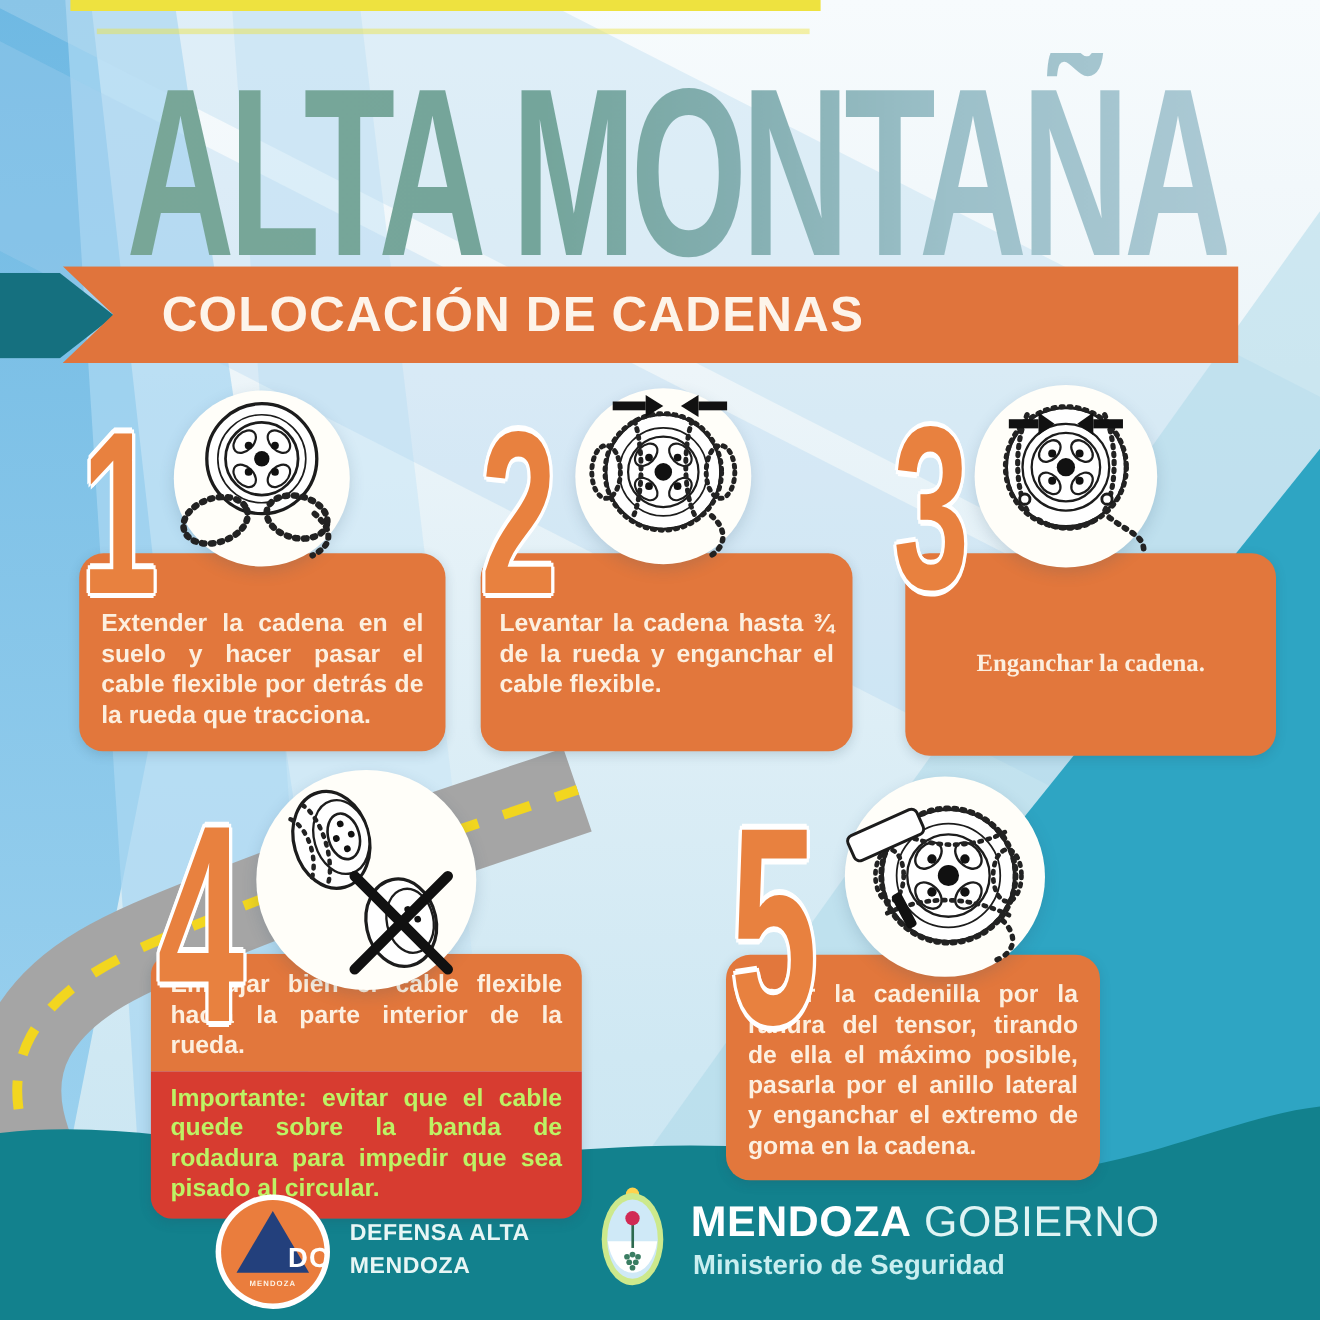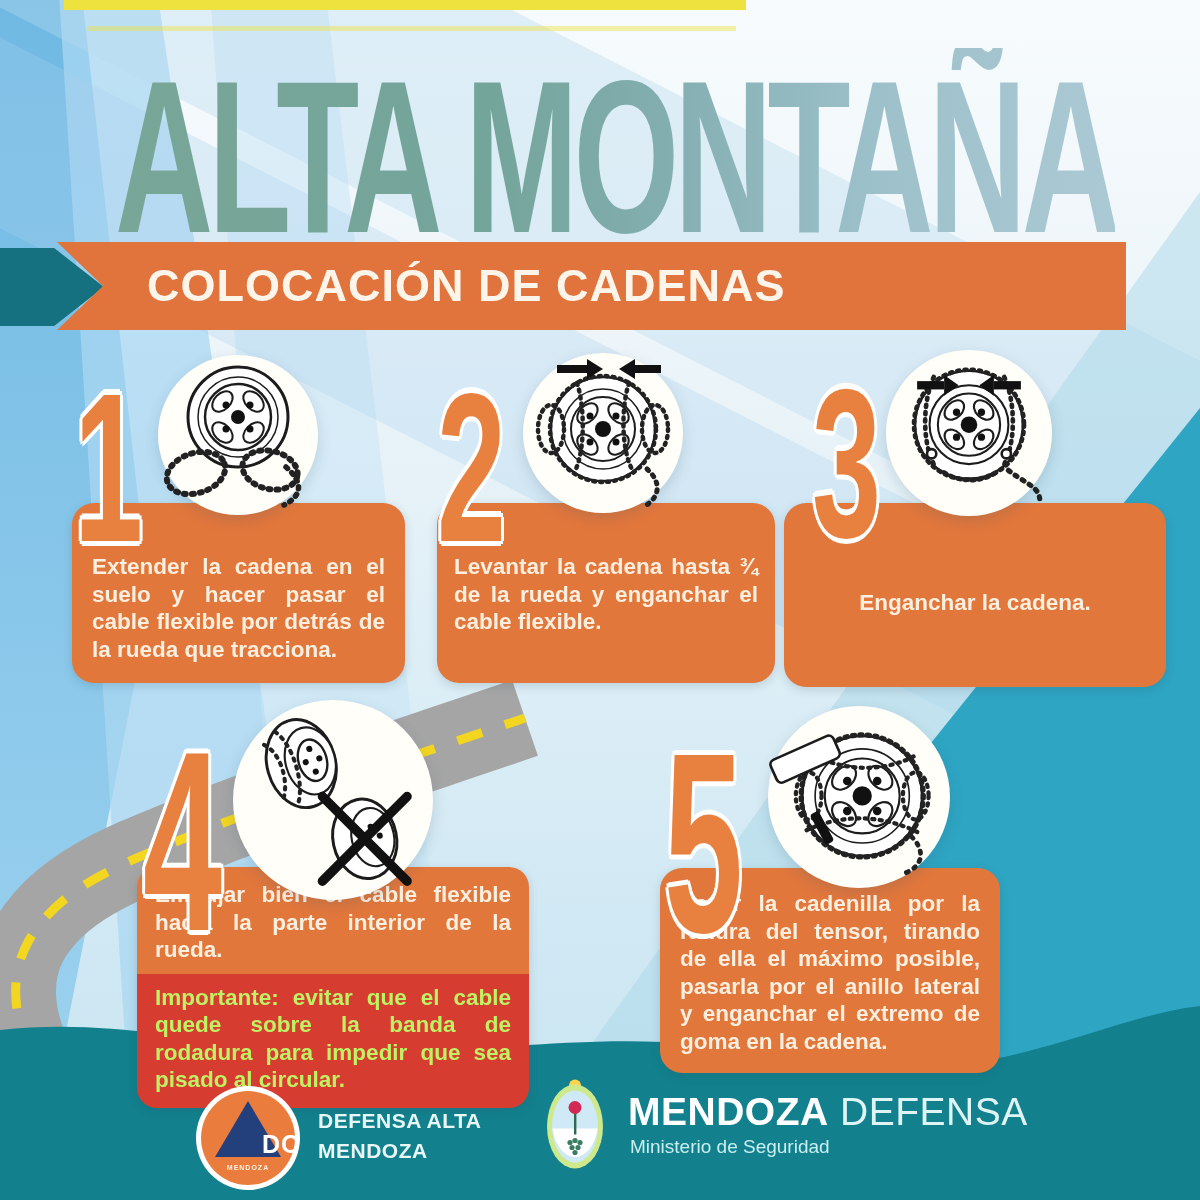--- a/index.html
+++ b/index.html
@@ -44,21 +44,21 @@
   .n-sm{font-size:124px;transform:scaleY(1.7);}
   .n-lg{font-size:142px;transform:scaleY(1.8);}
   .circle{background:#fffef9;border-radius:50%;z-index:5;box-shadow:0 5px 14px rgba(50,85,110,.18);}
   .circle svg{width:100%;height:100%;overflow:visible;}
   .box{background:#e2773c;border-radius:22px;z-index:3;box-sizing:border-box;
     box-shadow:0 3px 10px rgba(40,70,90,.18);}
   .step-text{margin:0;font-weight:700;font-size:22.5px;line-height:27.5px;color:#fcefdf;
     text-align:justify;}
   .b1{left:72px;top:503px;width:333px;height:180px;padding:50px 20px 0;}
   .b2{left:437px;top:503px;width:338px;height:180px;padding:50px 17px 0;}
-  .b3{left:784px;top:503px;width:382px;height:184px;padding:86px 17px 0;}
+  .b3{left:823px;top:503px;width:337px;height:184px;padding:86px 17px 0;font-family:Liberation Serif, serif;}
   .b3 .step-text{text-align:center;}
   .b4{left:137px;top:867px;width:392px;border-radius:20px;overflow:hidden;z-index:3;position:absolute;
     box-shadow:0 3px 10px rgba(40,70,90,.18);}
   .b4-orange{background:#e2773c;padding:14px 18px 10px;}
   .b4-red{background:#d73c30;padding:10px 18px 14px;}
   .b4-red .step-text{color:#bef264;}
   .b5{left:660px;top:868px;width:340px;padding:22px 20px 18px;}
   .n1{left:74px;top:362px;} .n2{left:437px;top:362px;} .n3{left:812px;top:358px;}
   .n4{left:143px;top:714px;} .n5{left:664px;top:716px;}
   .c1{left:158px;top:355px;width:160px;height:160px;}
@@ -74,21 +74,21 @@
   .dc-abbr{position:absolute;left:0;top:44px;width:104px;text-align:right;
     font-weight:700;font-size:25px;color:#fff;letter-spacing:1px;}
   .dc-small{position:absolute;left:0;top:78px;width:104px;text-align:center;
     font-weight:700;font-size:7px;color:#fdf2e4;letter-spacing:1px;}
   .dc-text{left:318px;top:1106px;z-index:8;font-weight:700;font-size:21px;line-height:30px;
     color:#e8f6f5;letter-spacing:.5px;}
   .crest{left:545px;top:1076px;width:60px;height:96px;z-index:8;}
   .gov-line1{left:628px;top:1092px;z-index:8;white-space:nowrap;font-size:39px;line-height:40px;letter-spacing:.5px;}
   .gov-name{font-weight:700;color:#ffffff;}
   .gov-name2{font-weight:400;color:#dff4f4;}
-  .gov-line2{left:630px;top:1136px;z-index:8;font-weight:400;font-size:19px;color:#c9eef0;}
+  .gov-line2{left:630px;top:1136px;z-index:8;font-weight:700;font-size:25px;color:#c9eef0;}
 </style>
 </head>
 <body>
 
 <div id="poster">
 
   <div class="abs m1"></div>
   <div class="abs m2"></div>
   <div class="abs m3"></div>
   <div class="abs streak1"></div>
@@ -330,17 +330,17 @@
       <circle cx="25" cy="66" r="2.6"></circle>
         <circle cx="30" cy="64" r="2.6"></circle>
         <circle cx="35" cy="66" r="2.6"></circle>
       <circle cx="27" cy="71" r="2.6"></circle>
         <circle cx="33" cy="71" r="2.6"></circle>
         <circle cx="30" cy="76" r="2.6"></circle>
     </g>
   </svg>
   <div class="abs gov-line1">
     <span class="gov-name">MENDOZA</span>
-    <span class="gov-name2">DEFENSA</span>
+    <span class="gov-name2">GOBIERNO</span>
   </div>
   <div class="abs gov-line2">Ministerio de Seguridad</div>
 
 </div>
 
 </body></html>

